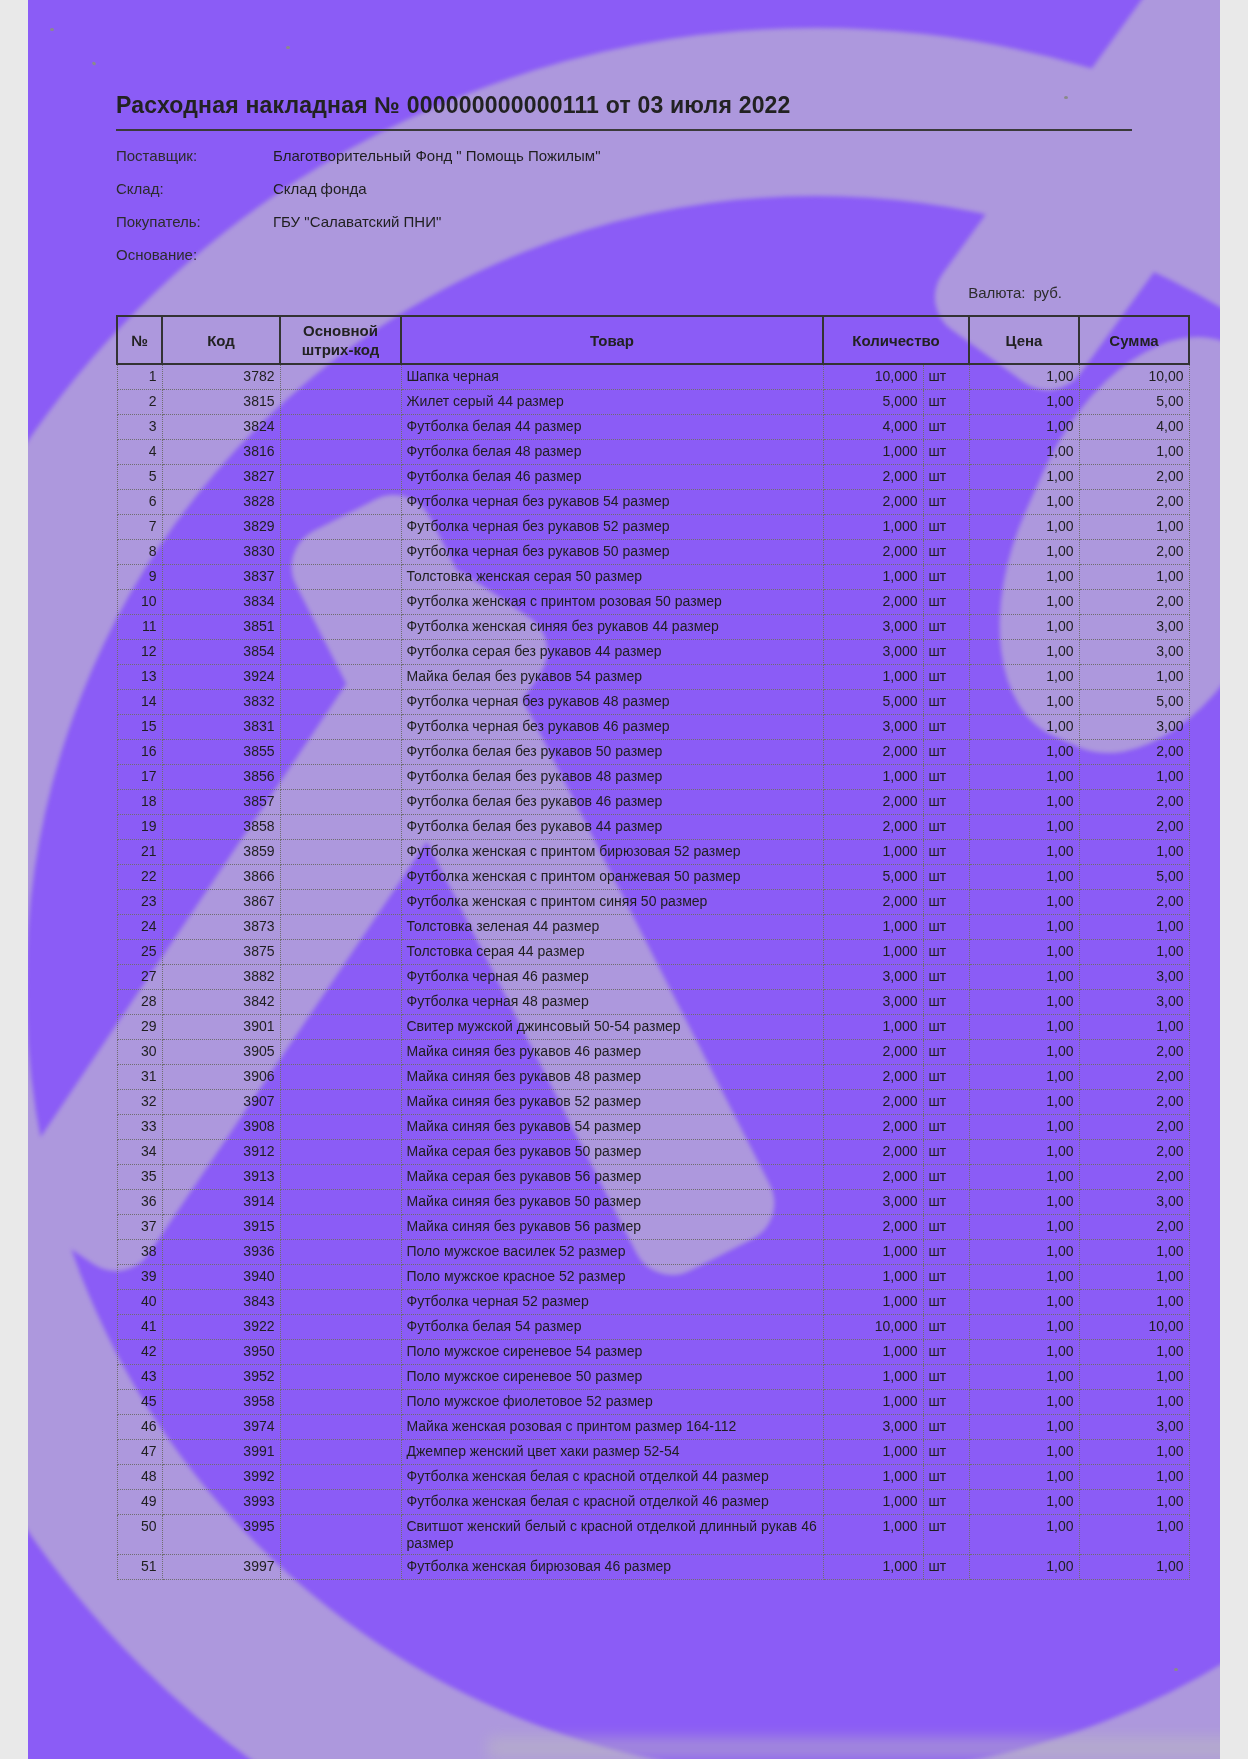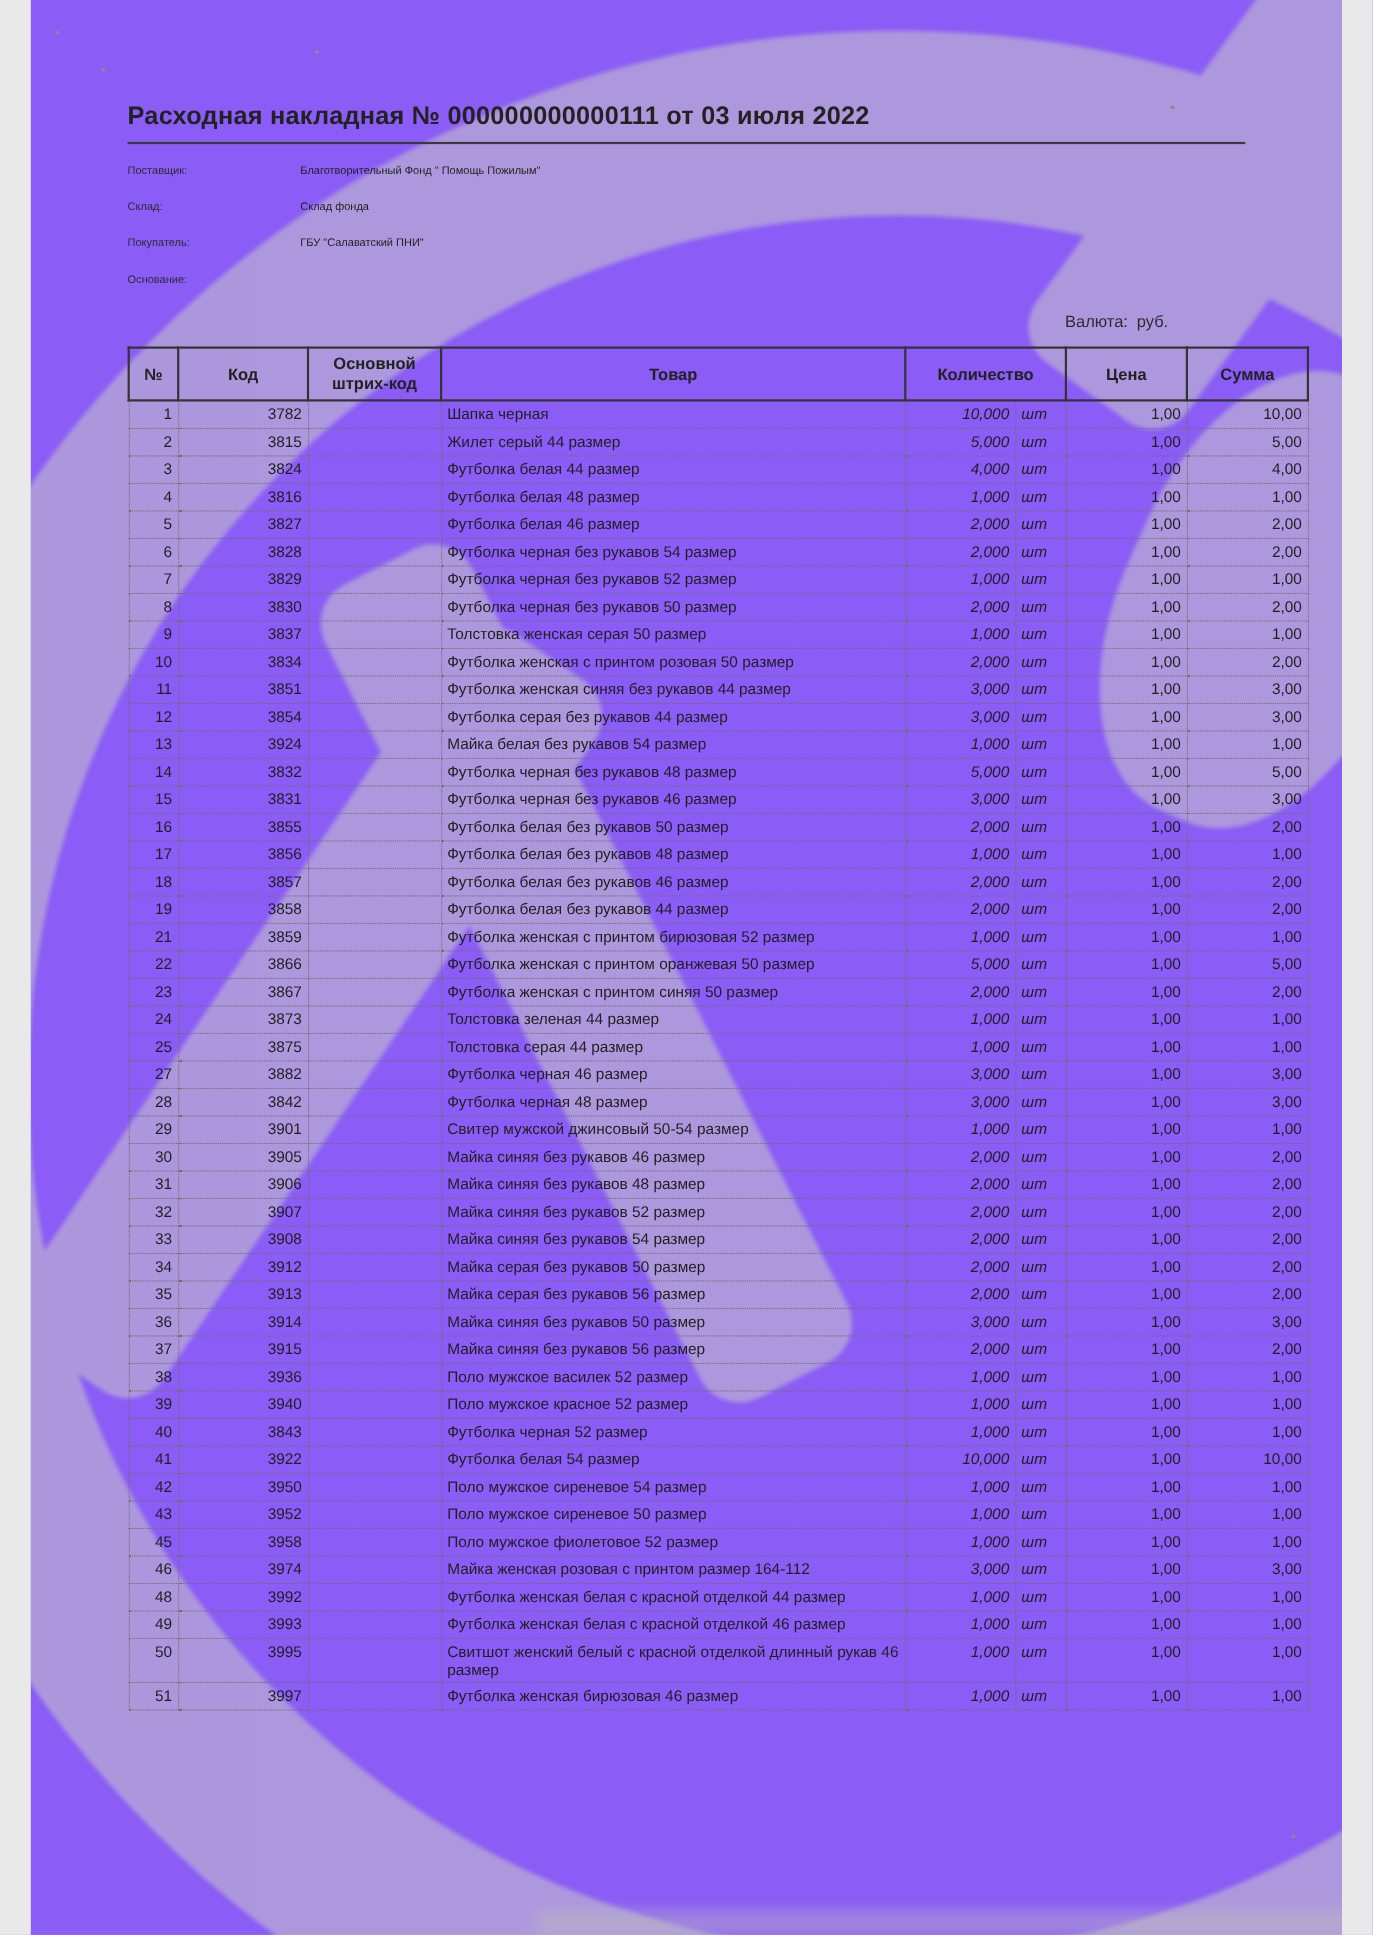--- a/index.html
+++ b/index.html
@@ -33,21 +33,21 @@
   .sp1{left:22px;top:28px;} .sp2{left:64px;top:62px;transform:rotate(40deg);}
   .sp3{left:258px;top:46px;} .sp4{left:1036px;top:96px;} .sp5{left:1146px;top:1668px;}
   
   .content { position:relative; z-index:1; padding:90px 88px 0 88px; }
   .doc-title {
     font-size:23px; font-weight:bold; letter-spacing:.2px;
     color:#222; line-height:30px;
     padding-bottom:9px; border-bottom:2px solid #3a3a3a;
   }
   .fields { margin-top:15px; }
-  .field-row { display:flex; margin-bottom:14px; font-size:10px; line-height:19px; }
+  .field-row { display:flex; margin-bottom:14px; font-size:15px; line-height:19px; }
   .field-label { width:157px; flex:0 0 157px; color:#2c2c2c; }
   .field-value { color:#1f1f1f; }
   .currency-line {
     text-align:right; padding-right:70px; margin-top:20px; margin-bottom:14px;
     font-size:15px; color:#2c2c2c;
   }
   .currency-line .val { margin-left:8px; }
   
   table.inv { border-collapse:collapse; width:1072px; table-layout:fixed; }
   .inv thead th {
@@ -56,21 +56,21 @@
   }
   .inv tbody td {
     border:1px dotted #6f6f6f;
     font-size:14px; line-height:17px; color:#1f1f1f;
     padding:3px 5px 2px 5px; vertical-align:top; height:19px;
     overflow:hidden;
   }
   .c-num, .c-code, .c-price, .c-sum { text-align:right; }
   .c-prod { text-align:left; }
   .c-qty { padding:0 !important; }
-  .qty-wrap { display:flex; height:100%;font-style:italic; }
+  .qty-wrap { display:flex; height:100%; }
   .qty-val { flex:1; text-align:right; padding:3px 5px 2px 5px; }
   .qty-unit { flex:0 0 40px; border-left:1px dotted #6f6f6f; padding:3px 0 2px 5px; text-align:left; }
 </style>
 </head>
 <body>
 
 <div class="page">
 
   <div class="wm">
     <div class="wm-ring"></div>
@@ -733,20 +733,34 @@
             <td class="c-qty">
               <div class="qty-wrap">
                 <span class="qty-val">3,000</span>
                 <span class="qty-unit">шт</span>
               </div>
             </td>
             <td class="c-price">1,00</td>
             <td class="c-sum">3,00</td>
           </tr>
           <tr>
+            <td class="c-num">47</td>
+            <td class="c-code">3991</td>
+            <td class="c-bar"></td>
+            <td class="c-prod">Джемпер женский цвет хаки размер 52-54</td>
+            <td class="c-qty">
+              <div class="qty-wrap">
+                <span class="qty-val">1,000</span>
+                <span class="qty-unit">шт</span>
+              </div>
+            </td>
+            <td class="c-price">1,00</td>
+            <td class="c-sum">1,00</td>
+          </tr>
+          <tr>
             <td class="c-num">48</td>
             <td class="c-code">3992</td>
             <td class="c-bar"></td>
             <td class="c-prod">Футболка женская белая с красной отделкой 44 размер</td>
             <td class="c-qty">
               <div class="qty-wrap">
                 <span class="qty-val">1,000</span>
                 <span class="qty-unit">шт</span>
               </div>
             </td>

